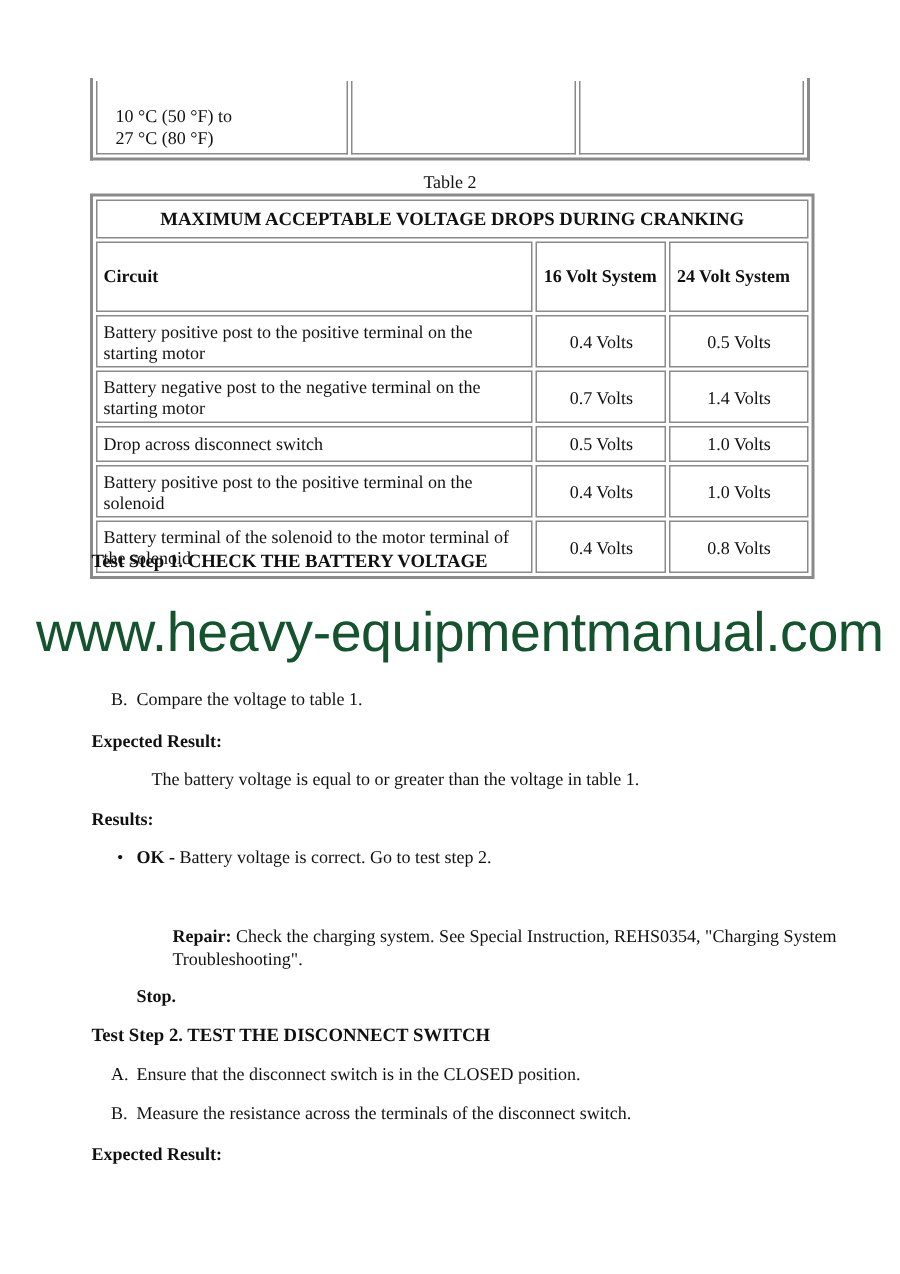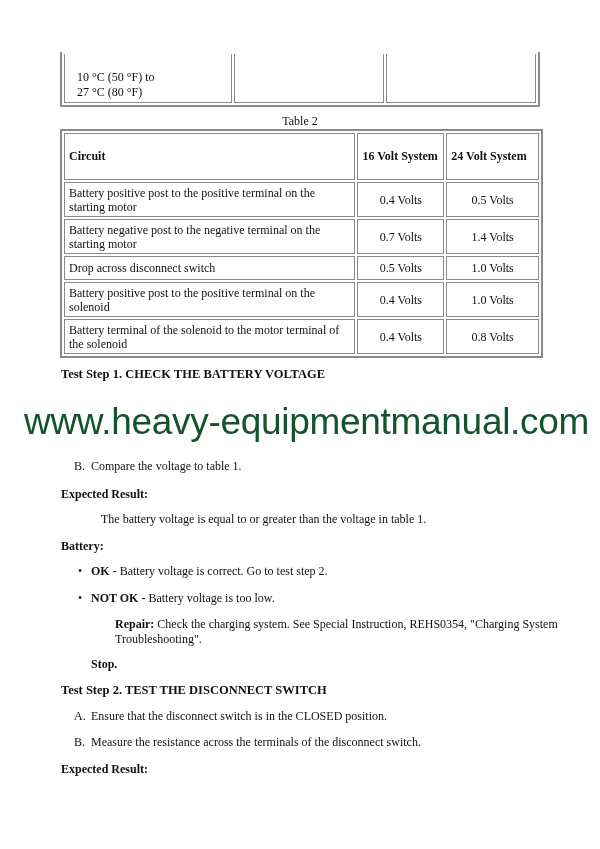--- a/index.html
+++ b/index.html
@@ -76,20 +76,23 @@
       <td style="width:140px;"></td>
       <td style="width:140px;"></td>
     </tr>
   </tbody>
     </table>
 
   <div class="caption">Table 2</div>
 
   <table class="t2">
     <tbody>
+        <tr class="title-row">
+      <th colspan="3">MAXIMUM ACCEPTABLE VOLTAGE DROPS DURING CRANKING</th>
+    </tr>
     <tr class="head-row">
       <th style="width:288px;">Circuit</th>
       <th style="width:78px;">16 Volt System</th>
       <th style="width:84px;">24 Volt System</th>
     </tr>
     <tr class="r2">
       <td class="circuit">Battery positive post to the positive terminal on the starting motor</td>
       <td class="val">0.4 Volts</td>
       <td class="val">0.5 Volts</td>
     </tr>
@@ -119,29 +122,26 @@
   <div class="heading" style="top:367px;">Test Step 1. CHECK THE BATTERY VOLTAGE</div>
 
 
   <div class="step" style="top:459px;">
     <span class="letter">B.</span><span class="txt">Compare the voltage to table 1.</span>
   </div>
 
   <div class="heading" style="top:487px; font-size:12px;">Expected Result:</div>
   <div class="para" style="top:512px;">The battery voltage is equal to or greater than the voltage in table 1.</div>
 
-  <div class="heading" style="top:539px; font-size:12px;">Battery:</div>
+  <div class="heading" style="top:539px; font-size:12px;">Results:</div>
 
   <div class="bullet" style="top:564px;">
     <span class="dot">•</span><b>OK -</b><span> Battery voltage is correct. Go to test step 2.</span>
   </div>
 
-  <div class="bullet" style="top:591px;">
-    <span class="dot">•</span><b>NOT OK -</b><span> Battery voltage is too low.</span>
-  </div>
 
   <div class="indent" style="top:617px;margin-left:24px;">
     <b>Repair:</b><span> Check the charging system. See Special Instruction, REHS0354, "Charging System Troubleshooting".</span>
   </div>
 
   <div class="indent" style="top:657px; font-weight:bold;">Stop.</div>
 
   <div class="heading" style="top:683px;">Test Step 2. TEST THE DISCONNECT SWITCH</div>
 
   <div class="step" style="top:709px;">

